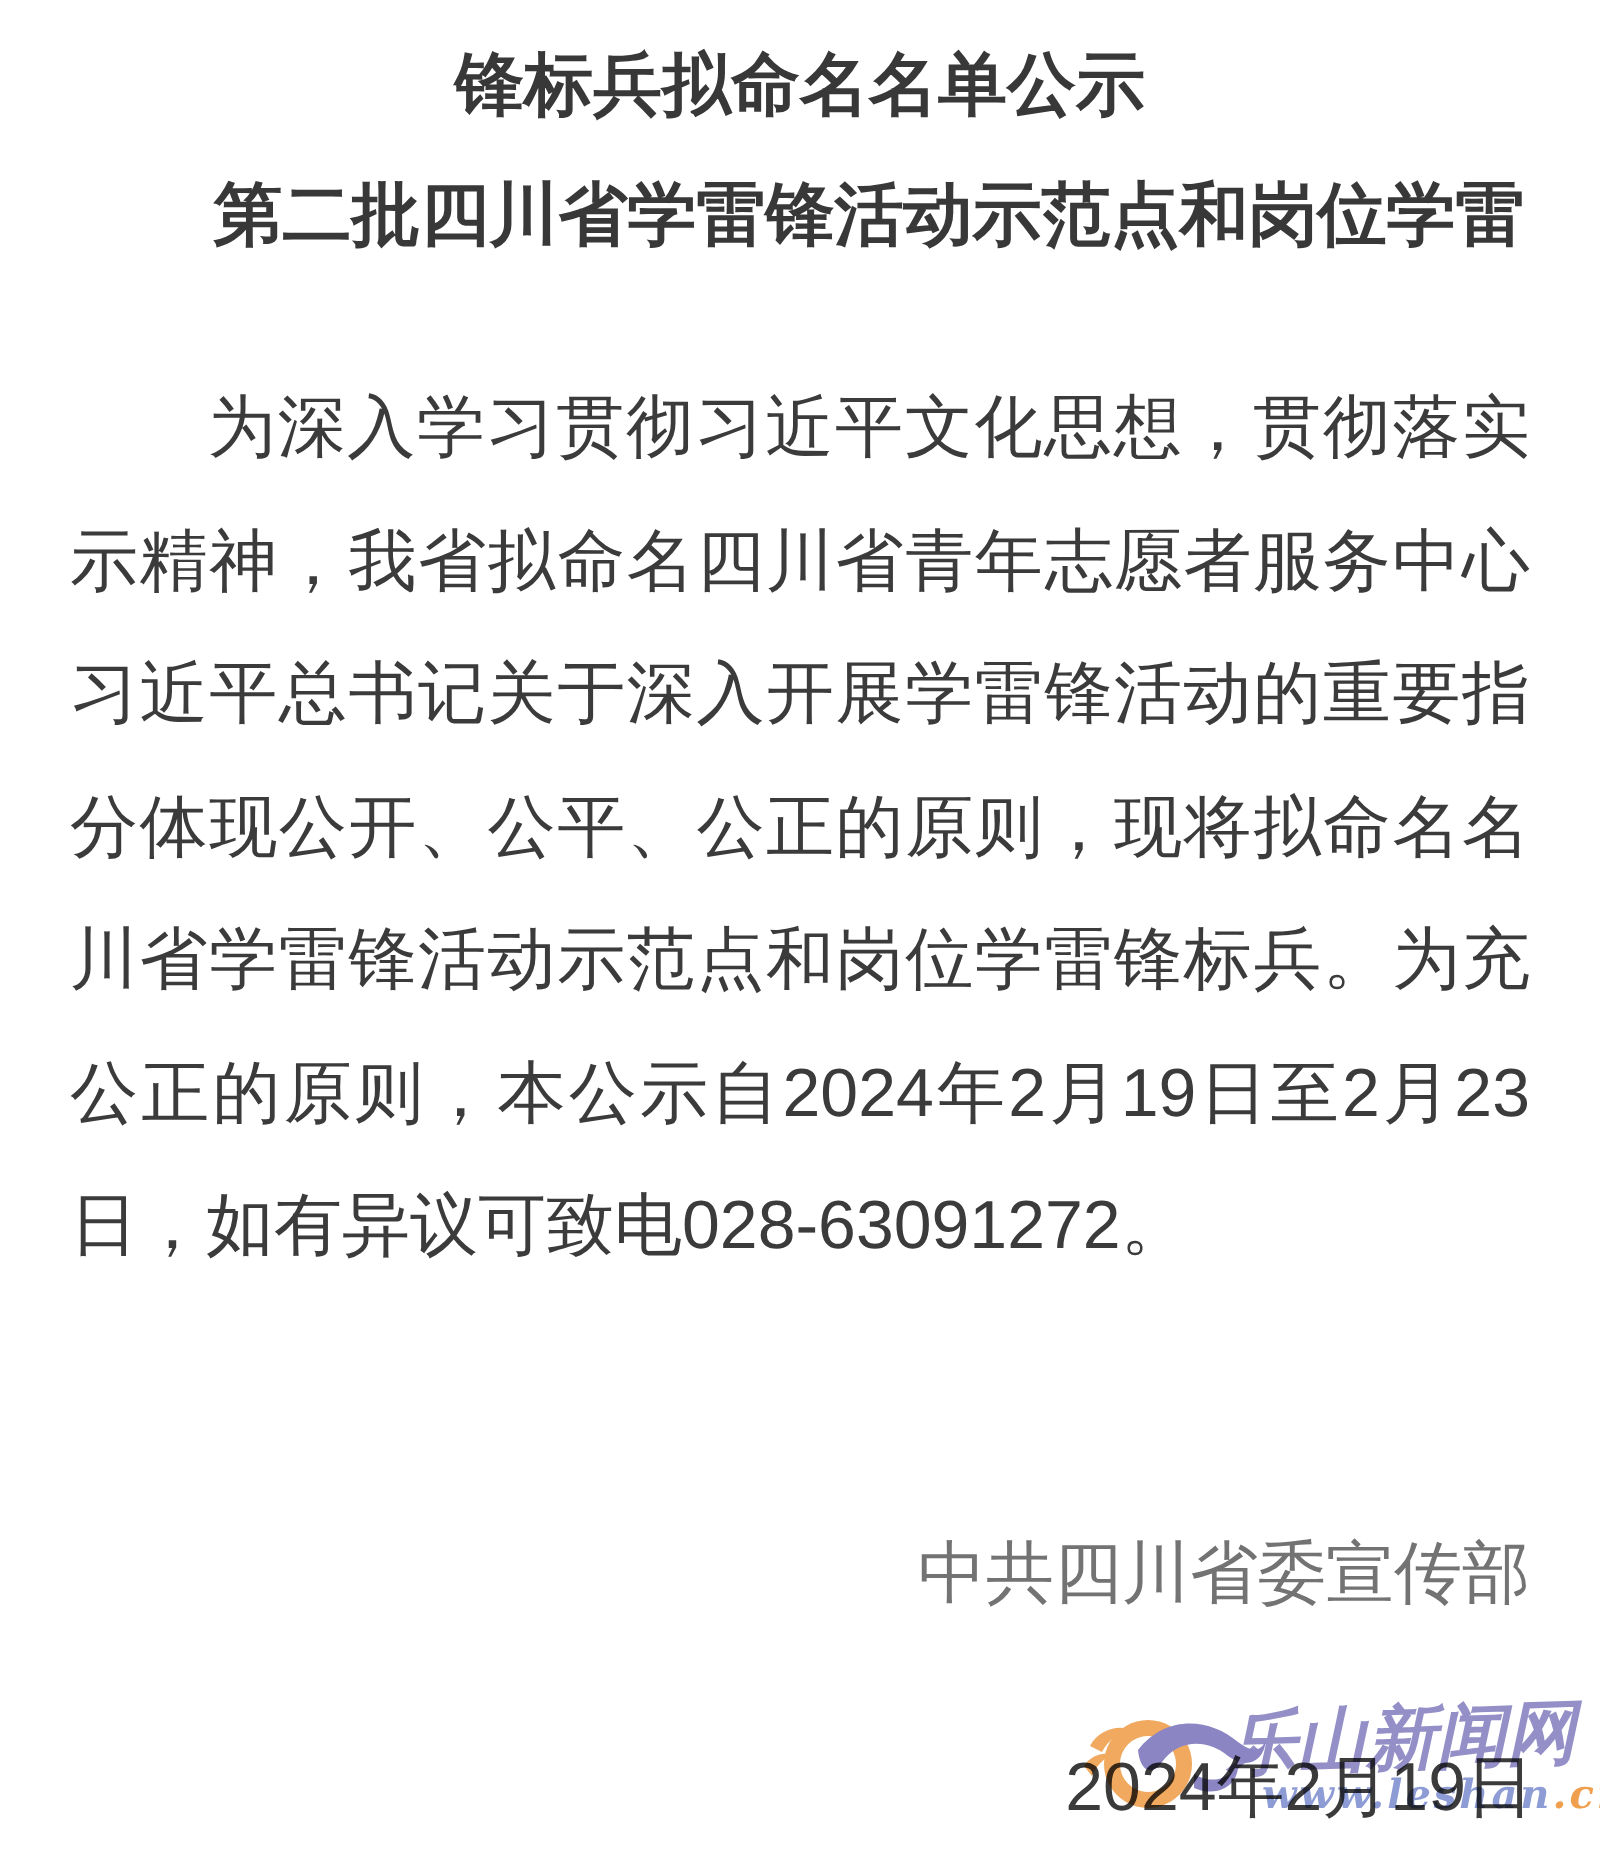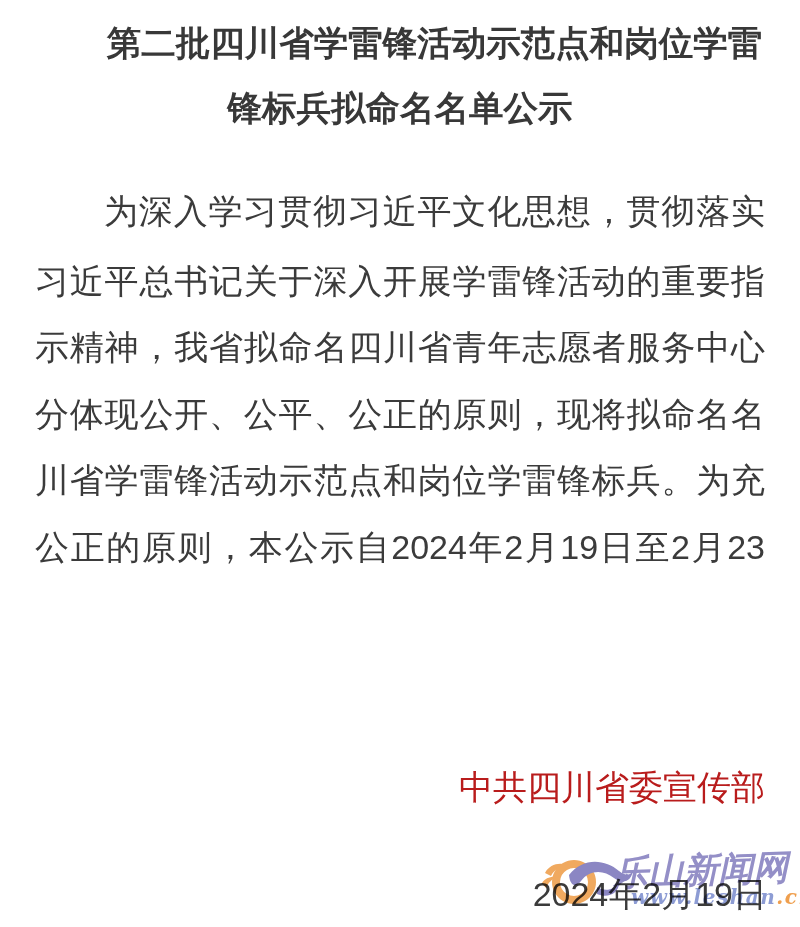--- a/index.html
+++ b/index.html
@@ -34,29 +34,29 @@
     font-size: 34px;
     line-height: 66.5px;
     color: #3b3b3b;
   }
   .bline {
     height: 66.5px;
     white-space: nowrap;
     text-align: justify;
     text-align-last: justify;
   }
-  .bline.first { text-indent: 69px; font-family: Liberation Mono, monospace; }
+  .bline.first { text-indent: 69px; }
   .bline.last { text-align-last: left; }
   .signature {
     position: absolute;
     top: 769px;
     right: 35px;
     font-size: 34px;
     line-height: 36px;
-    color: #b91c1c;
+    color: #737373;
     white-space: nowrap;
   }
   .date {
     position: absolute;
     top: 876px;
     right: 33px;
     font-size: 34px;
     line-height: 36px;
     color: #3b3b3b;
     white-space: nowrap;
@@ -108,31 +108,32 @@
     white-space: nowrap;
   }
   .wm-url .cn { color: #ef9f4e; }
 </style>
 </head>
 <body>
 
 <div class="page">
 
   <h1 class="title">
+    <div class="title-line">锋标兵拟命名名单公示</div>
     <div class="title-line indent">第二批四川省学雷锋活动示范点和岗位学雷</div>
-    <div class="title-line">锋标兵拟命名名单公示</div>
   </h1>
 
   <div class="body-text">
     <div class="bline first">为深入学习贯彻习近平文化思想，贯彻落实</div>
+    <div class="bline">示精神，我省拟命名四川省青年志愿者服务中心</div>
     <div class="bline">习近平总书记关于深入开展学雷锋活动的重要指</div>
-    <div class="bline">示精神，我省拟命名四川省青年志愿者服务中心</div>
     <div class="bline">分体现公开、公平、公正的原则，现将拟命名名</div>
     <div class="bline">川省学雷锋活动示范点和岗位学雷锋标兵。为充</div>
     <div class="bline">公正的原则，本公示自2024年2月19日至2月23</div>
+    <div class="bline last">日，如有异议可致电028-63091272。</div>
   </div>
 
   <div class="signature">中共四川省委宣传部</div>
 
   <div class="date">2024年2月19日</div>
 
   <div class="watermark">
     <svg class="wm-logo" viewBox="0 0 96 52" xmlns="http://www.w3.org/2000/svg">
 
       <path d="M4 18 C8 10 18 7 25 10 C19 11 13 15 10 21 Z" fill="#f0a95f"></path>

